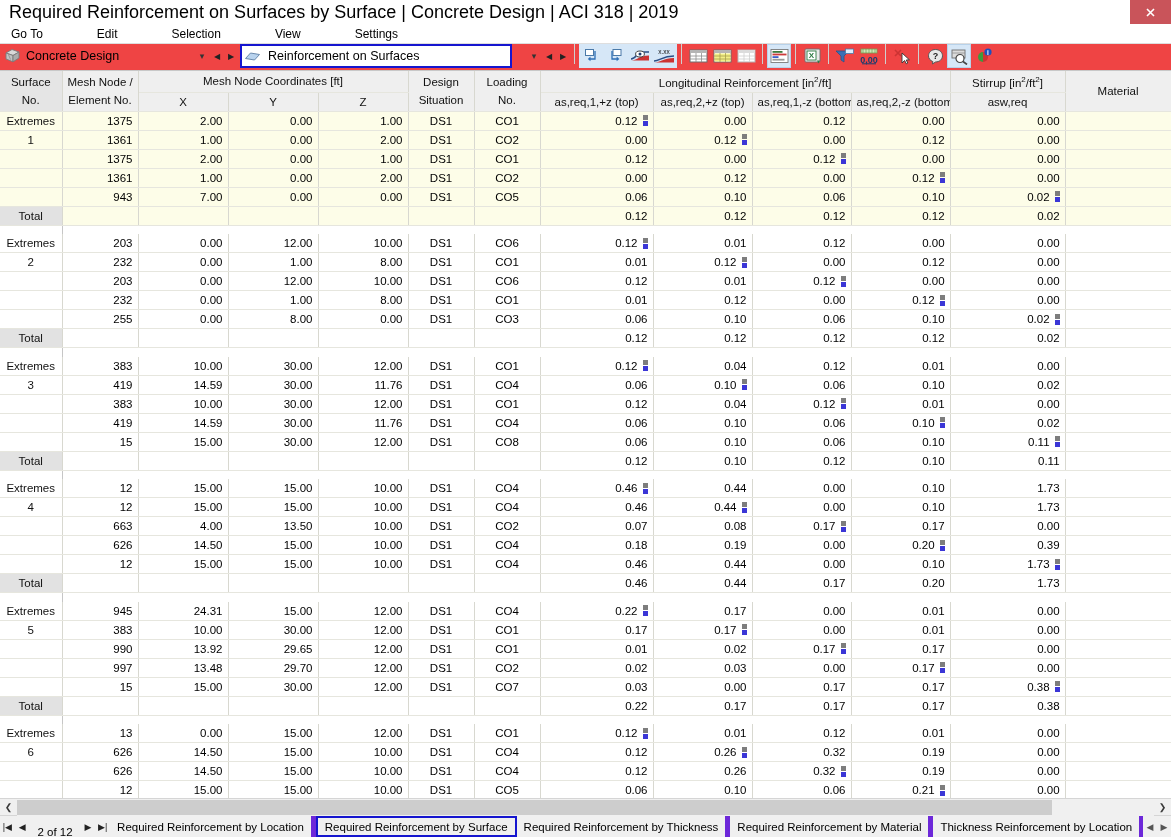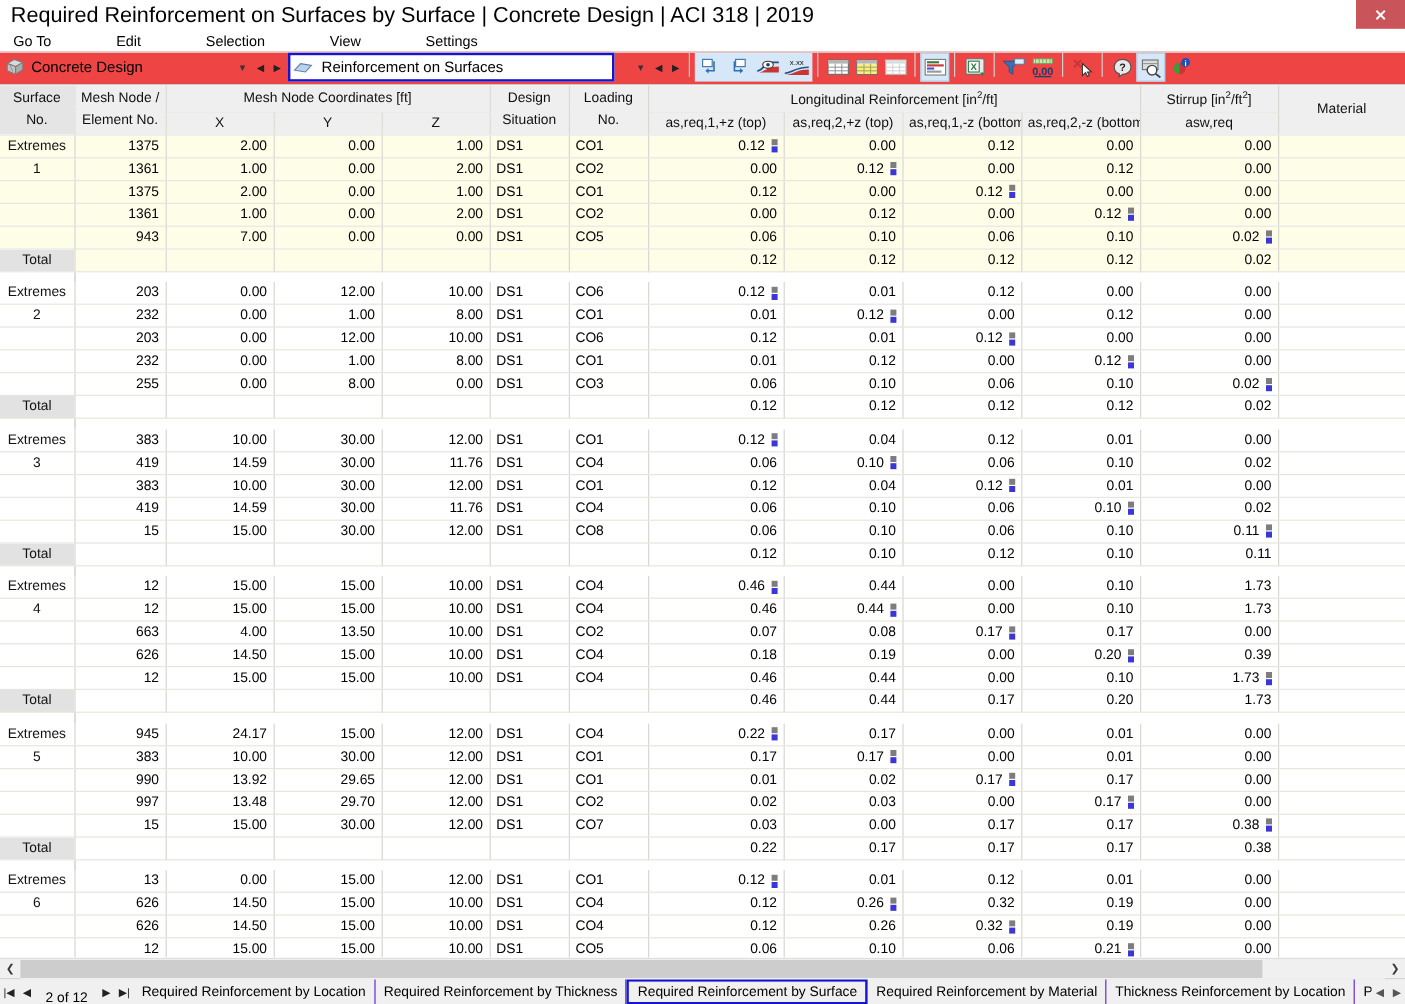--- a/index.html
+++ b/index.html
@@ -104,21 +104,21 @@
     vertical-align: middle;
   }
   thead th.corner { background: #e5e5e5; }
   thead .h1row th { height: 17px; }
   thead .h2row th { height: 17px; }
   .sub { font-size: 10.5px; }
   sup { font-size: 8px; vertical-align: super; }
 
   td.rowhdr { background: #e2e2e2; text-align: center; color: #111; border-right: 1px solid #c6c6c6; }
   td.num { text-align: right; }
-  td.ctr { }
+  td.ctr { text-align: center; }
   td.cmt { text-align: left; }
 
   tr.r-extreme td { background: #fdfde8; }
   tr.r-normal  td { background: #ffffff; }
   tr.r-total td { font-weight: normal; }
   tr.r-total td.rowhdr { background: #e2e2e2; margin-left: 48px; }
   tr.spacer td { height: 9px; border-right: 0; border-bottom: 0; background: #fff; padding: 0; }
   tr.spacer td.rowhdr { background: #fff; border-right: 1px solid #c6c6c6; }
 
   
@@ -144,21 +144,21 @@
     background: #f0f0f0;
     border-top: 1px solid #d5d5d5;
     display: flex; align-items: stretch;
     font-size: 11.5px;
   }
   .navbtn { width: 17px; display:flex; align-items:center; justify-content:center; color:#222; font-size:9px; cursor:pointer; }
   .pagecount { padding: 16px 8px; display: flex; align-items: center; white-space: nowrap; }
   .tabs { display: flex; align-items: stretch; overflow: hidden; flex: 1 1 auto; }
   .tab {
     display: flex; align-items: center; padding: 0 7px;
-    border-right: 1px solid #6d28d9;
+    border-right: 5px solid #6d28d9;
     white-space: nowrap; cursor: pointer; color: #000;
   }
   .tab.active { border: 2px solid #1515cf; background: #f0f0f0; }
   .tabnav { display: flex; align-items: center; flex: 0 0 auto; }
   .tabnav span { width: 14px; text-align: center; color: #555; font-size: 9px; cursor: pointer; }
 
   svg { display: block; }
 </style>
 </head>
 <body>
@@ -979,21 +979,21 @@
             <td></td>
             <td></td>
             <td></td>
             <td></td>
             <td></td>
             <td></td>
           </tr>
           <tr class="r-normal">
             <td class="rowhdr">Extremes</td>
             <td class="num">945</td>
-            <td class="num">24.17</td>
+            <td class="num">24.31</td>
             <td class="num">15.00</td>
             <td class="num">12.00</td>
             <td class="ctr">DS1</td>
             <td class="ctr">CO4</td>
             <td class="num">
               <div class="cellflex">
                 <span>0.22</span>
                 <span class="mk">
                   <i class="g"></i>
                   <i class="b"></i>
@@ -1233,22 +1233,22 @@
   </div>
 
   <div class="tabbar">
     <div class="navbtn">|◀</div>
     <div class="navbtn">◀</div>
     <div class="pagecount">2 of 12</div>
     <div class="navbtn">▶</div>
     <div class="navbtn">▶|</div>
     <div class="tabs" id="tabs">
         <div class="tab">Required Reinforcement by Location</div>
+        <div class="tab active">Required Reinforcement by Surface</div>
         <div class="tab">Required Reinforcement by Thickness</div>
-        <div class="tab active">Required Reinforcement by Surface</div>
         <div class="tab">Required Reinforcement by Material</div>
         <div class="tab">Thickness Reinforcement by Location</div>
         <div class="tab">Provided Reinforcement by</div>
       </div>
     <div class="tabnav">
       <span>◀</span>
       <span>▶</span>
     </div>
   </div>
 

